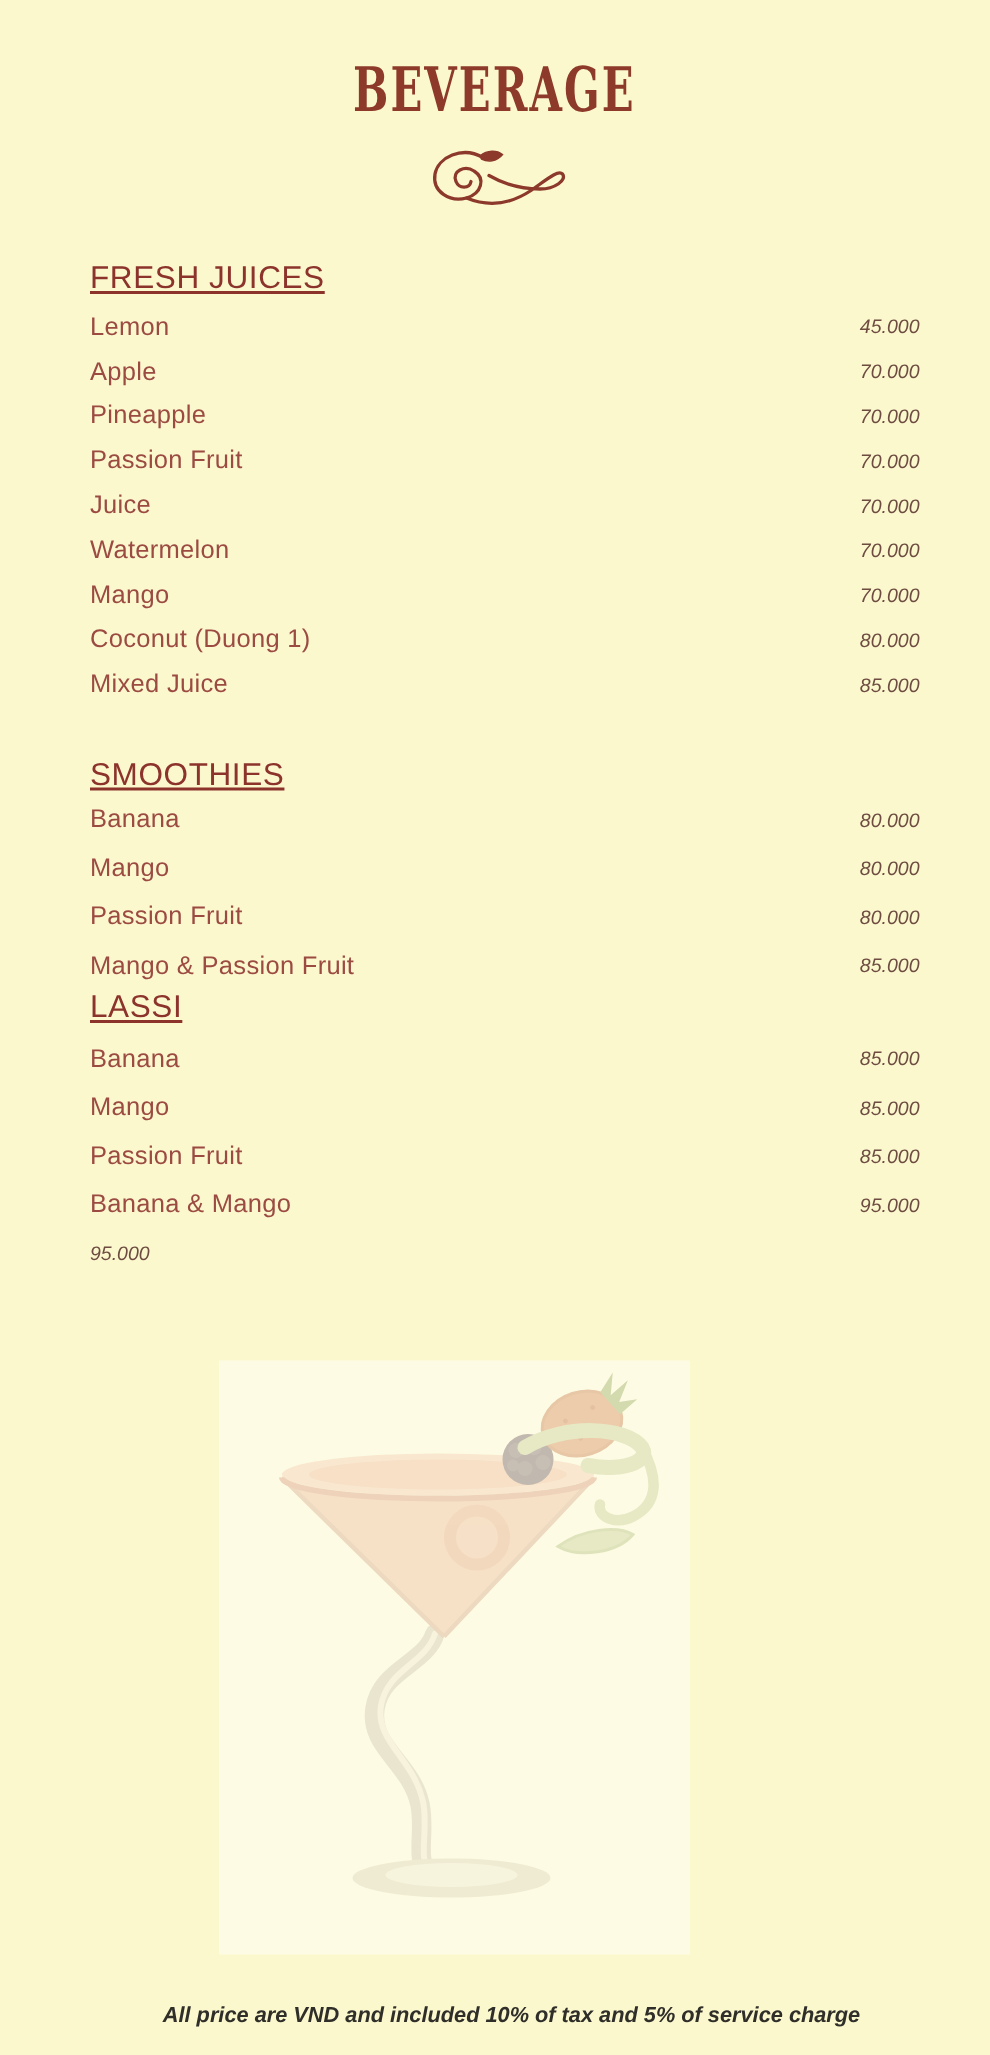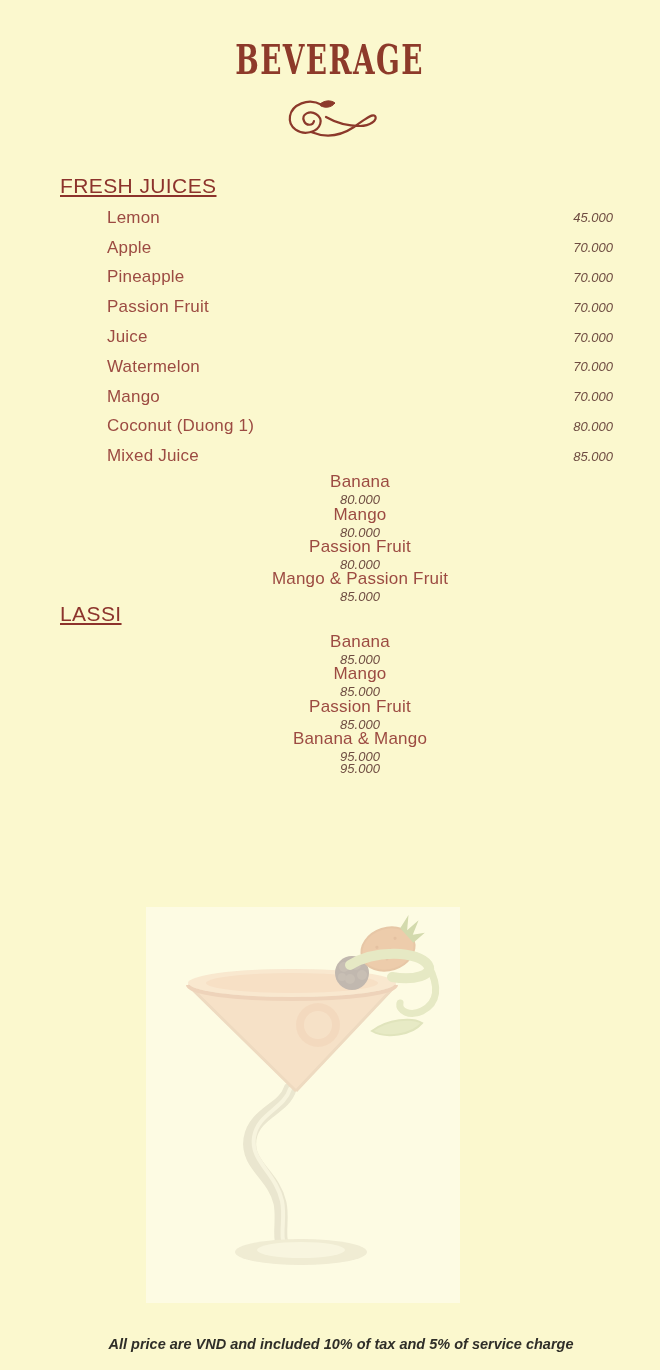--- a/index.html
+++ b/index.html
@@ -29,24 +29,24 @@
   .flourish svg{width:100px; height:40px;}
   .sections{
     position:absolute; top:174px; left:60px; width:553px; z-index:2;
   }
   .sections h2{
     color:var(--section-header);
     font-size:21px; line-height:24px; font-weight:500; letter-spacing:.4px;text-decoration:underline;
   }
   .sections .list{display:block;}
   .row{
-    display:flex; justify-content:space-between; align-items:center;margin-left:47px;
+    display:flex; justify-content:space-between; align-items:center;
   }
   section:nth-child(1) .row{height:29.8px;}
-  section:nth-child(2) .row, section:nth-child(3) .row{height:32.4px;flex-direction:column;}
+  section:nth-child(2) .row, section:nth-child(3) .row{height:32.4px;}
   section:nth-child(1) .list{margin-top:5px;}
   section:nth-child(2) h2{margin-top:34px;}
   section:nth-child(2) .list{margin-top:1px;}
   section:nth-child(3) h2{}
   section:nth-child(3) .list{margin-top:6px;}
   .row .label{color:var(--item); font-size:17px; letter-spacing:.2px;}
   .row .price{color:var(--price); font-size:13px;font-style:italic;}
   .photo{
     position:absolute; left:146px; top:907px; width:314px; height:396px;
     background:var(--photo-bg); z-index:1;
@@ -110,20 +110,21 @@
           <span class="label">Coconut (Duong 1)</span>
           <span class="price">80.000</span>
         </div>
         <div class="row">
           <span class="label">Mixed Juice</span>
           <span class="price">85.000</span>
         </div>
       </div>
     </section>
     <section>
+      <h2>SMOOTHIES</h2>
       <div class="list">
         <div class="row">
           <span class="label">Banana</span>
           <span class="price">80.000</span>
         </div>
         <div class="row">
           <span class="label">Mango</span>
           <span class="price">80.000</span>
         </div>
         <div class="row">

